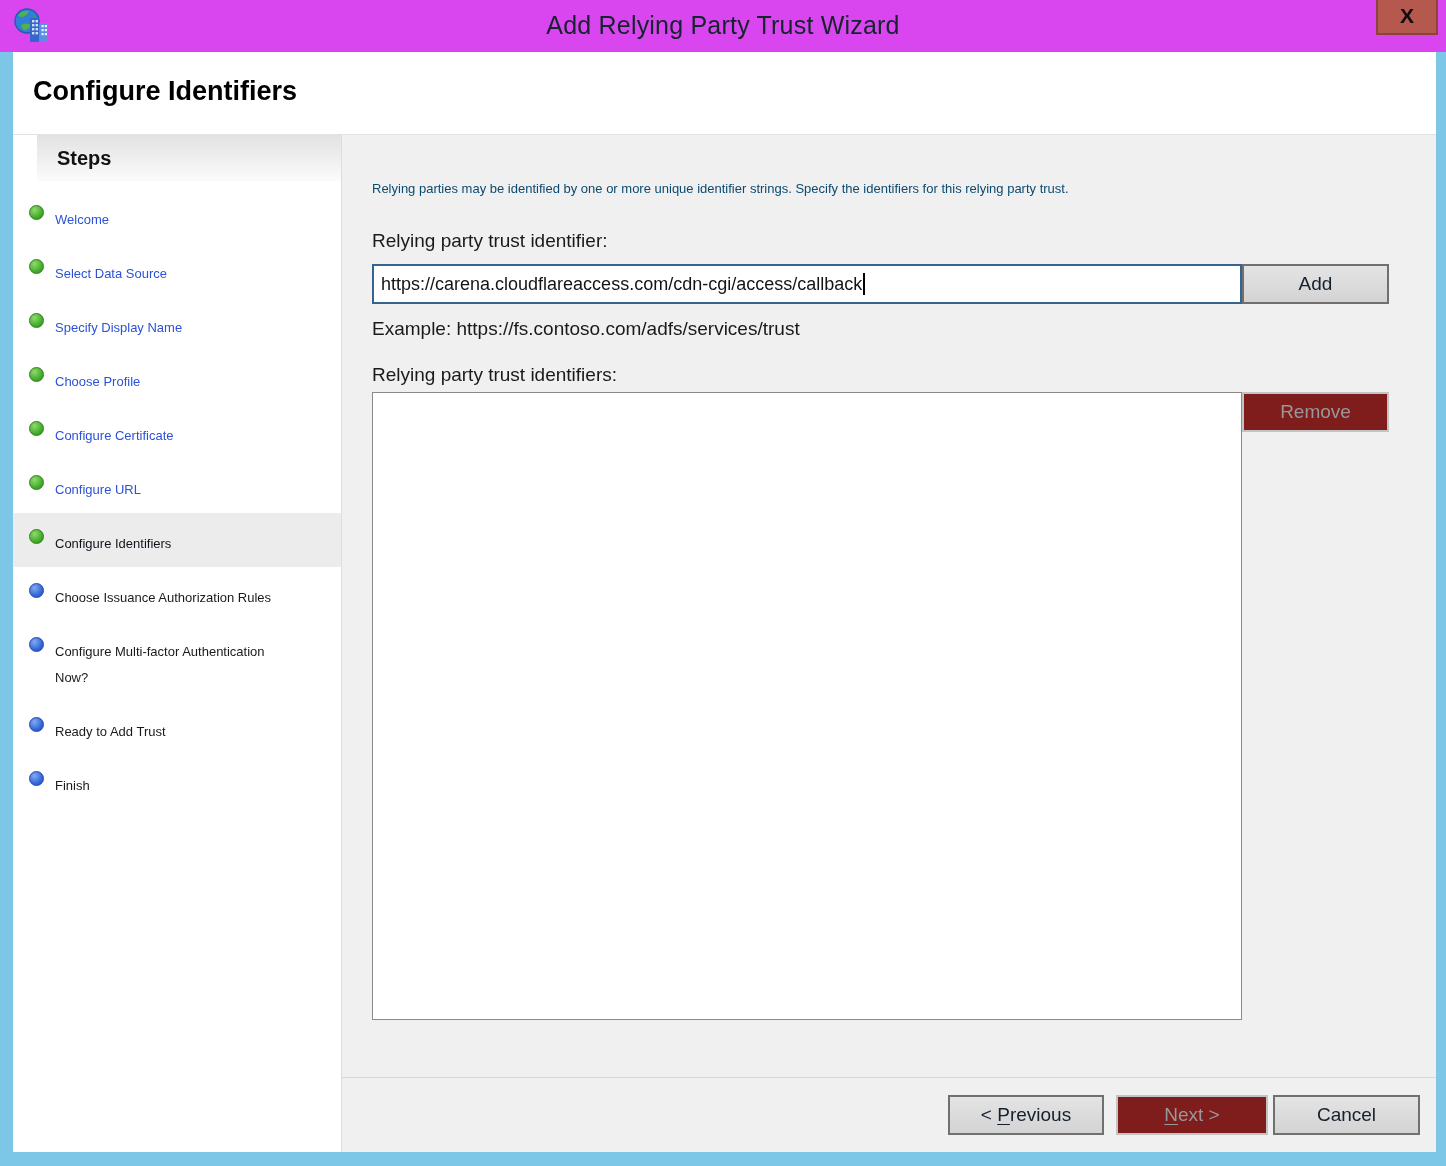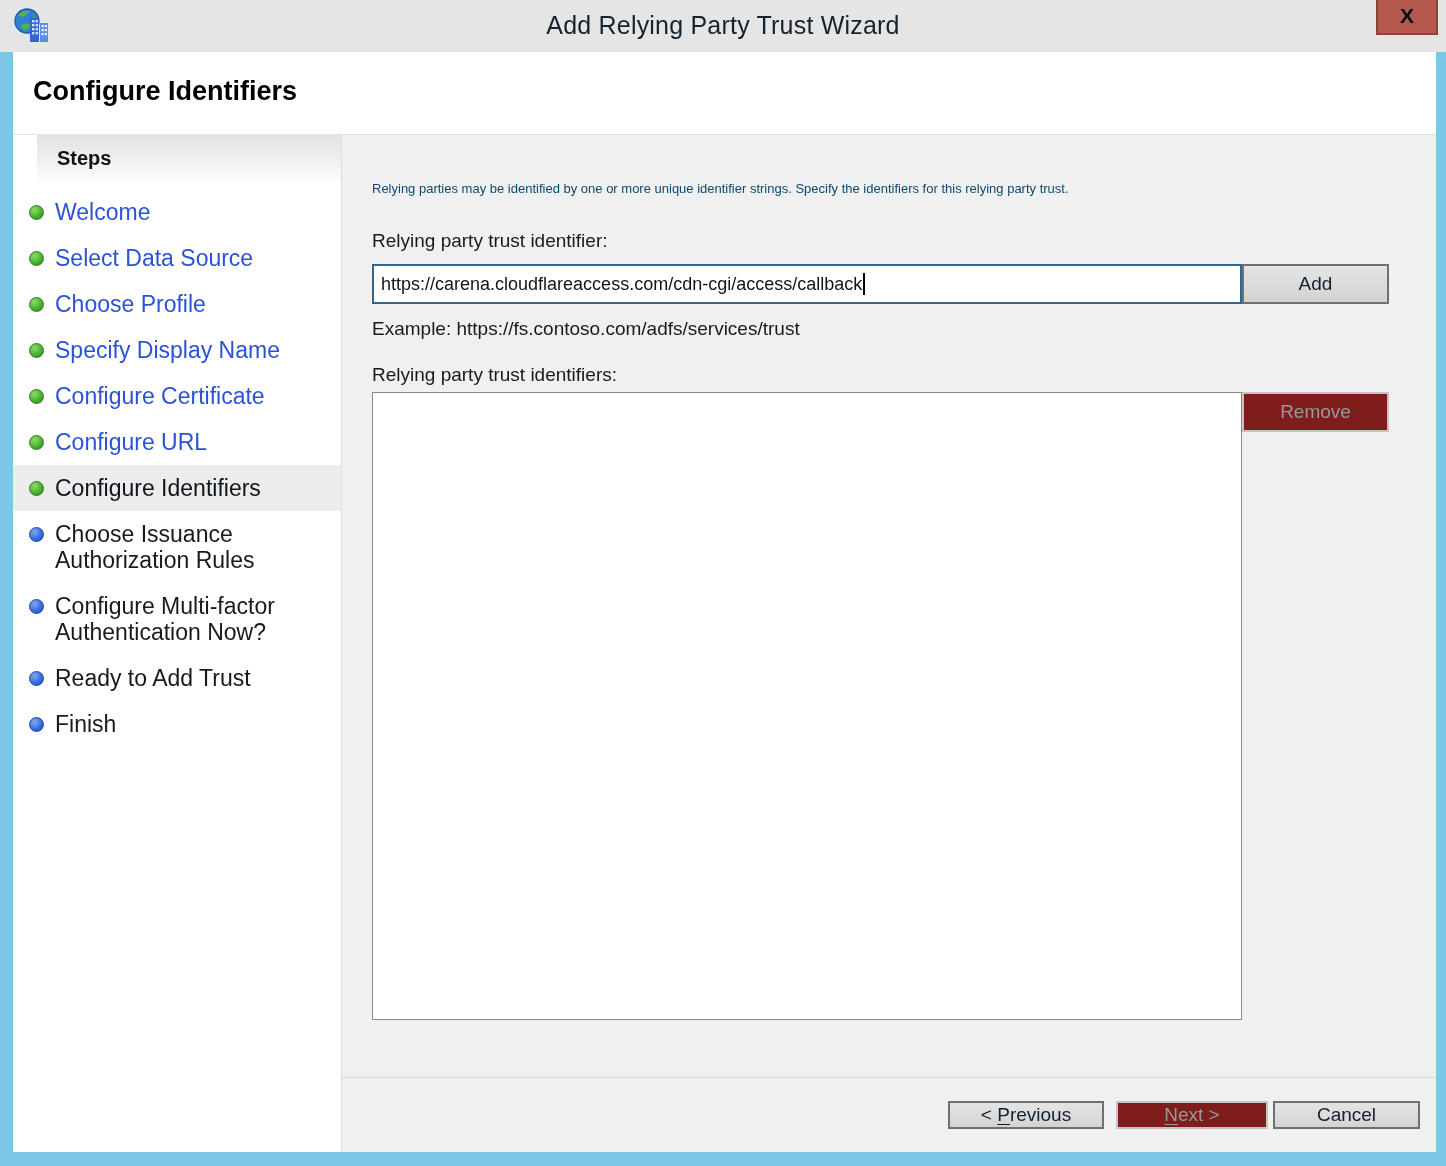--- a/index.html
+++ b/index.html
@@ -8,21 +8,21 @@
     background: #7cc7e7;
     font-family: "Liberation Sans", "DejaVu Sans", sans-serif;
     position: relative;
     overflow: hidden;
     -webkit-font-smoothing: antialiased;
   }
 
   
   .titlebar {
     position: absolute; top: 0; left: 0; right: 0; height: 52px;
-    background: #e5e5e5;
+    background: #d946ef;
   }
   .app-icon { position: absolute; left: 13px; top: 6px; width: 40px; height: 40px; }
   .titlebar-title {
     position: absolute; left: 0; right: 0; top: 0; height: 52px;
     line-height: 50px; text-align: center;
     font-size: 25px; color: #15232e; letter-spacing: 0.2px;
   }
   .close-btn {
     position: absolute; top: 0; right: 8px; width: 62px; height: 35px;
     background: #b5584e;
@@ -75,21 +75,21 @@
   }
   .step.done .step-dot, .step.current .step-dot {
     background: radial-gradient(circle at 35% 30%, #8edc6a, #44aa2e 62%, #2e8a1d);
     border: 1px solid #2f7d1a;
   }
   .step.todo .step-dot {
     background: radial-gradient(circle at 35% 30%, #82a9f2, #3465d8 62%, #2150bd);
     border: 1px solid #1d46ad;
   }
   .step-label {
-    font-size: 23px; line-height: 26px; color: #1a1a1a; max-width: 232px;
+    font-size: 13px; line-height: 26px; color: #1a1a1a; max-width: 232px; margin-top: 8px;
   }
   .step.done .step-label { color: #2b52d7; cursor: pointer; }
   .step.current .step-label { color: #10141c; }
 
   
   .content-col {
     flex: 1 1 auto; display: flex; flex-direction: column;
     background: #f0f0f0; min-width: 0;
   }
   .content { flex: 1 1 auto; padding: 28px 22px 0 30px; min-height: 0; }
@@ -139,21 +139,21 @@
   }
 
   
   .footer {
     flex: 0 0 auto; height: 74px;
     border-top: 1px solid #d8d8d8;
     display: flex; align-items: center; justify-content: flex-end;
     padding-right: 16px;
   }
   .nav-btn {
-    height: 28px; box-sizing: border-box;
+    height: 40px; box-sizing: border-box;
     font-size: 19px; white-space: pre;
     font-family: "Liberation Sans", sans-serif;
   }
   .nav-prev { width: 156px; }
   .nav-next { width: 152px; margin-left: 12px; text-align: center; }
   .nav-cancel { width: 147px; margin-left: 5px; }
   .mnemonic { text-decoration: underline; text-underline-offset: 3px; }
 </style>
 </head>
 <body>
@@ -204,25 +204,25 @@
         <li class="step done">
           <span class="step-dot"></span>
           <span class="step-label">Welcome</span>
         </li>
         <li class="step done">
           <span class="step-dot"></span>
           <span class="step-label">Select Data Source</span>
         </li>
         <li class="step done">
           <span class="step-dot"></span>
+          <span class="step-label">Specify Display Name</span>
+        </li>
+        <li class="step done">
+          <span class="step-dot"></span>
           <span class="step-label">Choose Profile</span>
-        </li>
-        <li class="step done">
-          <span class="step-dot"></span>
-          <span class="step-label">Specify Display Name</span>
         </li>
         <li class="step done">
           <span class="step-dot"></span>
           <span class="step-label">Configure Certificate</span>
         </li>
         <li class="step done">
           <span class="step-dot"></span>
           <span class="step-label">Configure URL</span>
         </li>
         <li class="step current">

